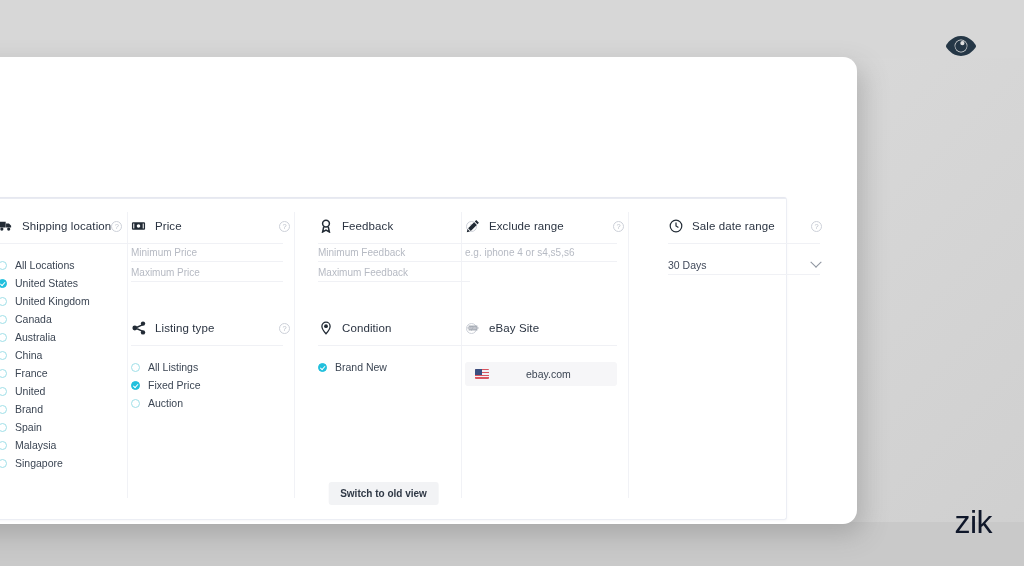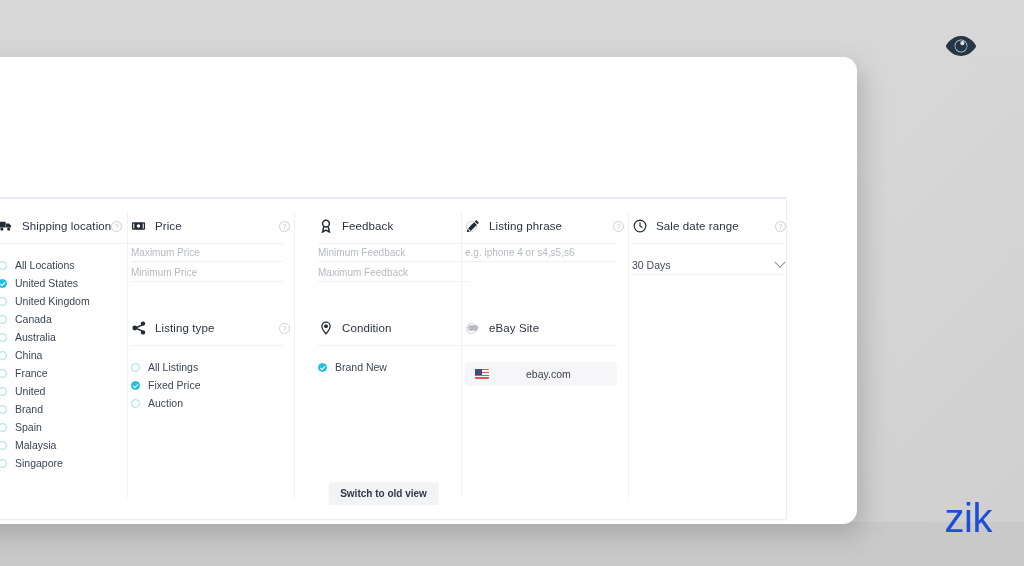--- a/index.html
+++ b/index.html
@@ -60,21 +60,21 @@
 
   
   .col {
     position: absolute;
     top: 18px;
   }
   #col-shipping { left: 17px;  width: 146px; }
   #col-price    { left: 150px; width: 165px; }
   #col-feedback { left: 317px; width: 165px; margin-left: 20px; }
   #col-exclude  { left: 484px; width: 165px; }
-  #col-sale     { left: 651px; width: 160px; }
+  #col-sale     { left: 687px; width: 160px; }
 
   .col-divider {
     position: absolute;
     top: 14px;
     width: 1px;
     height: 286px;
     background: #f1f2f6;
   }
 
   
@@ -260,22 +260,22 @@
   
   #eye-mark {
     position: absolute;
     right: 46px; top: 34px;
     width: 34px; height: 28px;
     color: #253746;
   }
   #zik-mark {
     position: absolute;
     right: 32px; bottom: 28px;
-    font-size: 40px;
-    color: #1d4ed8;
+    font-size: 32px;
+    color: #0f172a;
     letter-spacing: -0.5px;
     line-height: 1;
   }
 </style>
 </head>
 <body>
 
 <div id="page-gradient"></div>
 <div id="gray-top-band"></div>
 <div id="gray-bottom-band"></div>
@@ -375,24 +375,24 @@
             <rect x="2.4" y="3.4" width="1.1" height="5.2" fill="#ffffff" stroke="none"></rect>
             <rect x="12.5" y="3.4" width="1.1" height="5.2" fill="#ffffff" stroke="none"></rect>
           </svg>
         </span>
         <span class="sec-title">Price</span>
         <span class="help far">?</span>
       </div>
       <div class="sec-underline w-col"></div>
 
       <div class="field w-col">
+        <input type="text" placeholder="Minimum Price" style="">
+      </div>
+      <div class="field w-col">
         <input type="text" placeholder="Maximum Price" style="">
-      </div>
-      <div class="field w-col">
-        <input type="text" placeholder="Minimum Price" style="">
       </div>
 
       <div style="height:34px"></div>
 
       <div class="sec-head">
         <span class="sec-icon">
           <svg viewBox="0 0 14 14" width="14" height="14" fill="currentColor">
             <circle cx="11" cy="2.6" r="2.2"></circle>
             <circle cx="11" cy="11.4" r="2.2"></circle>
             <circle cx="2.8" cy="7" r="2.4"></circle>
@@ -462,21 +462,21 @@
       </div>
     </div>
 
     <div class="col" id="col-exclude">
       <div class="sec-head">
         <span class="sec-icon">
           <svg viewBox="0 0 14 14" width="14" height="14" fill="currentColor">
             <path d="M10.2 1.1l2.7 2.7-1.4 1.4-2.7-2.7zM8.1 3.2l2.7 2.7-6 6-2.7-2.7zM1.5 10.1l2.4 2.4-3.1.7z"></path>
           </svg>
         </span>
-        <span class="sec-title">Listing phrase</span>
+        <span class="sec-title">Exclude range</span>
         <span class="help far">?</span>
       </div>
       <div class="sec-underline w-col"></div>
 
       <div class="field wide">
         <input type="text" placeholder="e.g. iphone 4 or s4,s5,s6" style="">
       </div>
 
       <div style="height:54px"></div>
 

